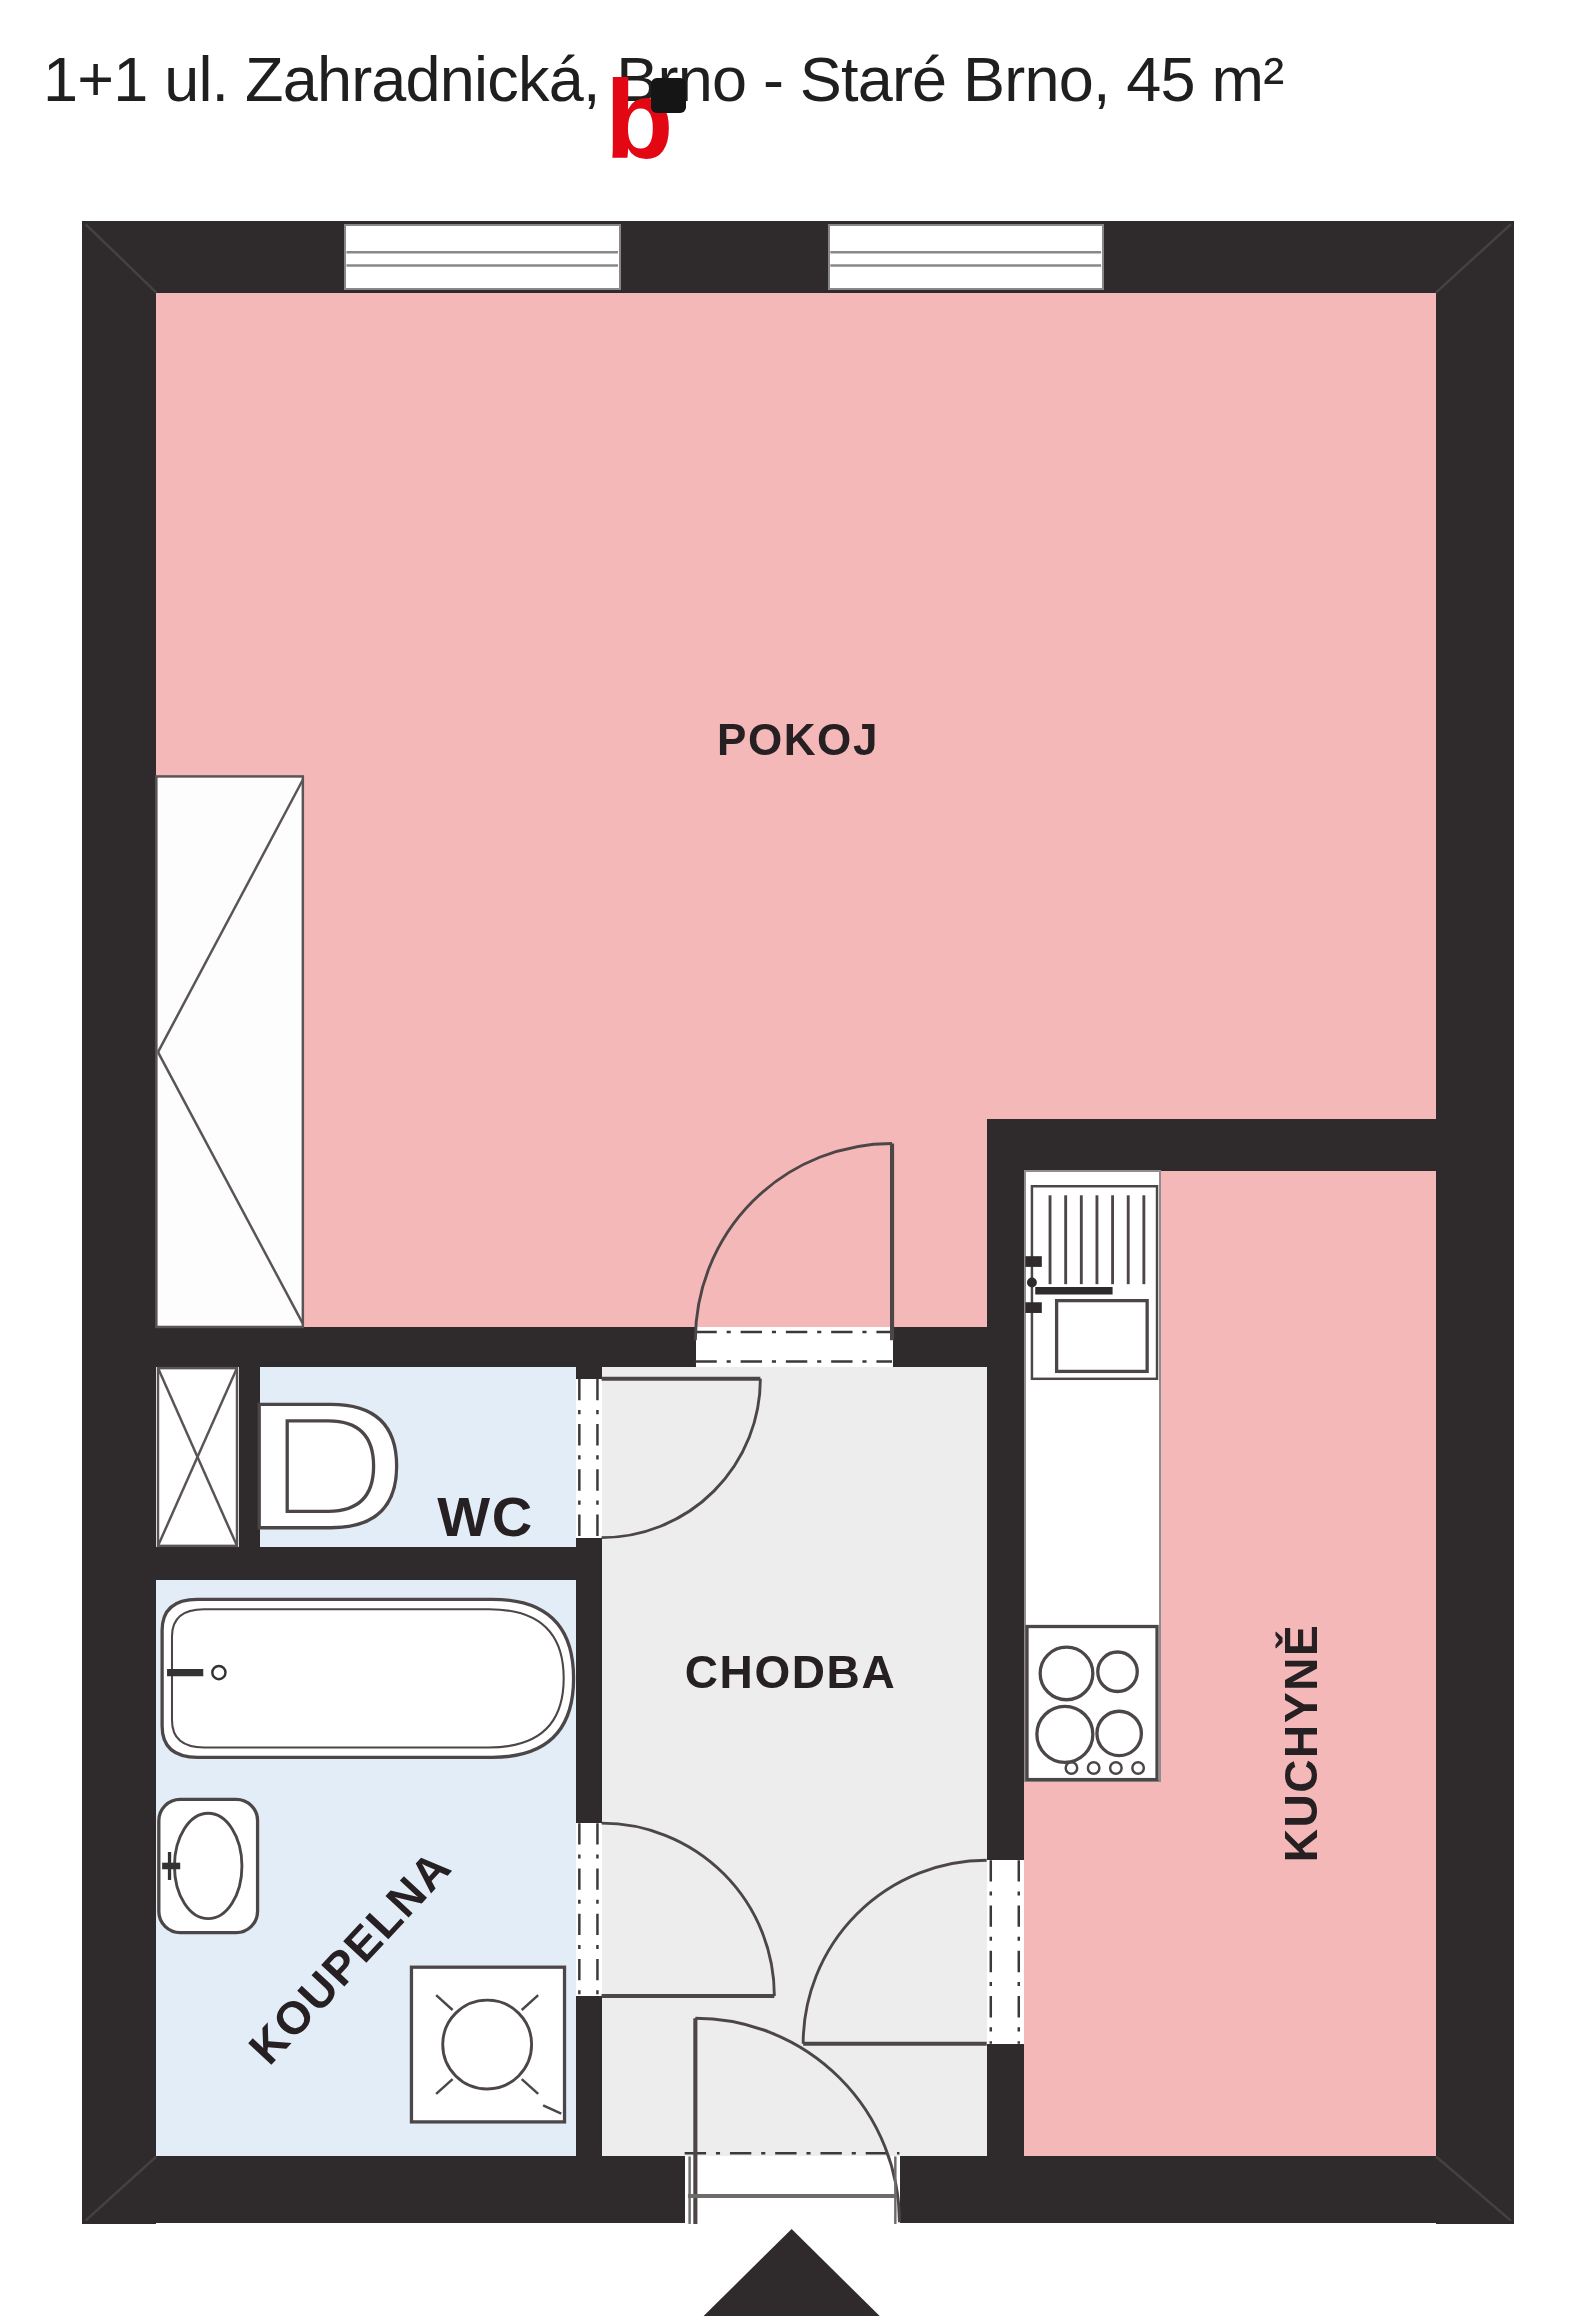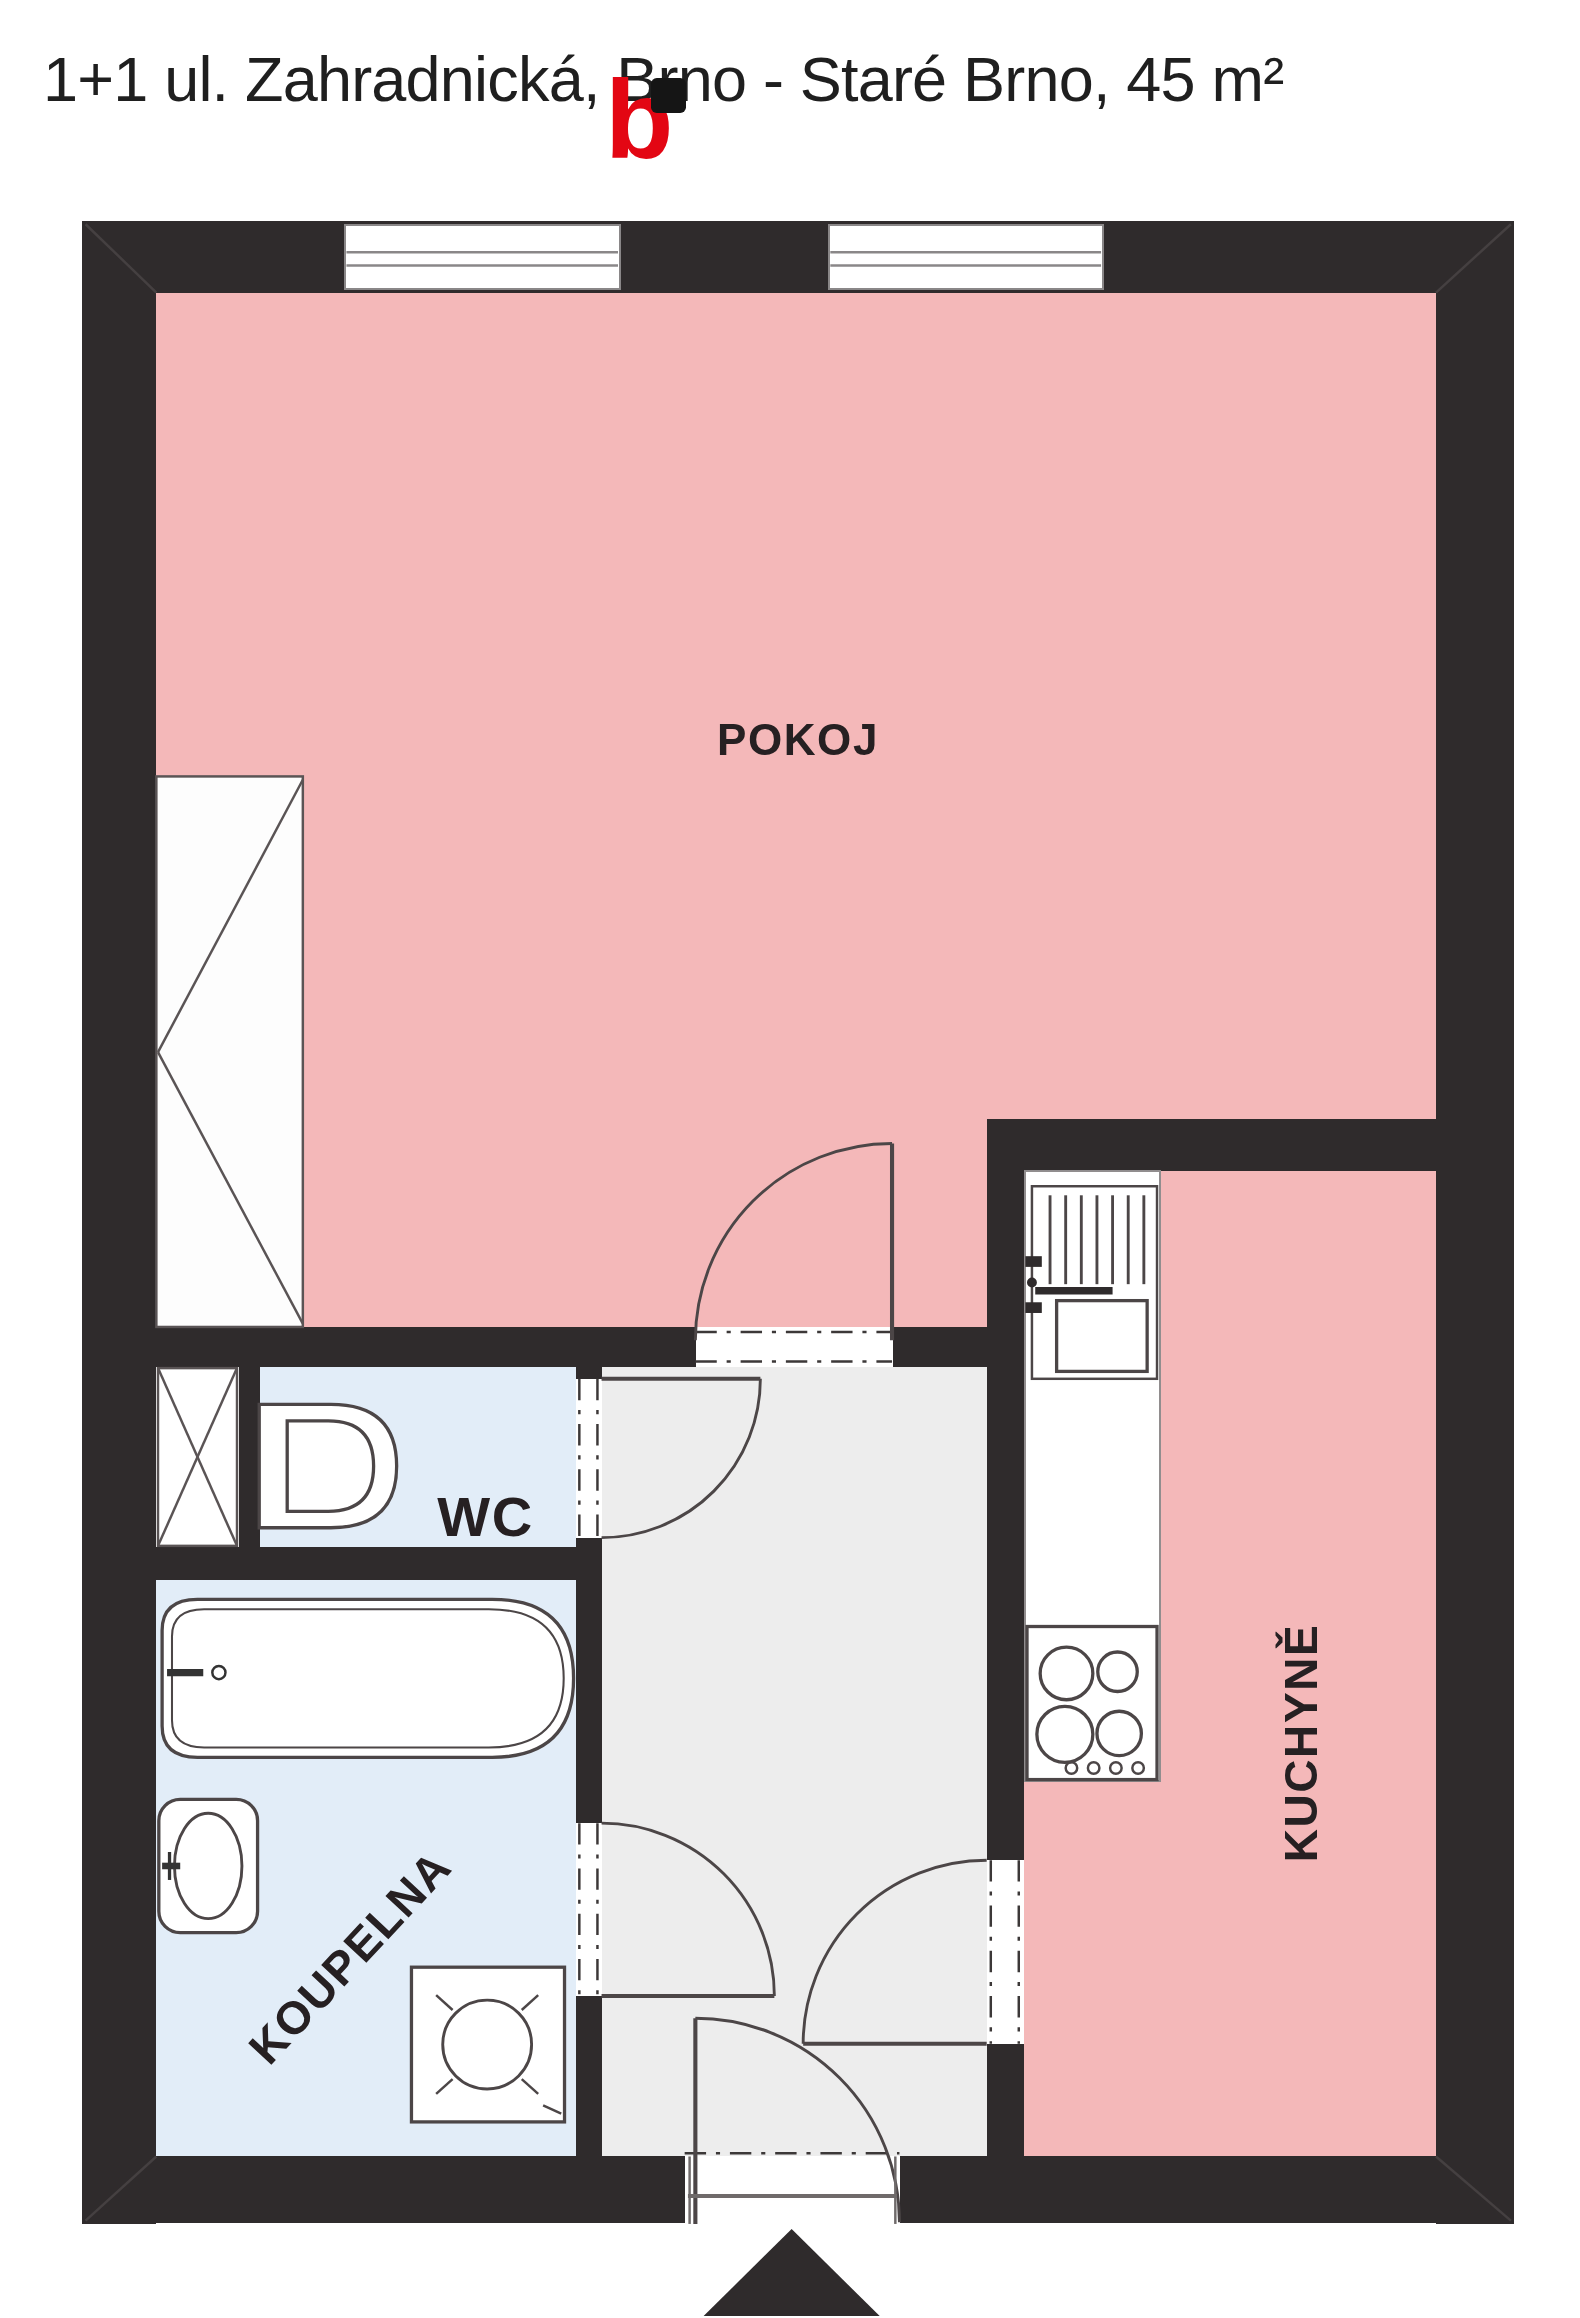--- a/index.html
+++ b/index.html
@@ -200,16 +200,17 @@
       <circle cx="1329" cy="2148" r="7" stroke-width="3"></circle>
       <circle cx="1356" cy="2148" r="7" stroke-width="3"></circle>
       <circle cx="1383" cy="2148" r="7" stroke-width="3"></circle>
     </g>
 
     <polygon points="962,2708 855,2814 1069,2814" fill="var(--wall)"></polygon>
   </svg>
 
   <div class="roomlabel" style="left:650px;top:675px;width:296px;font-size:44px;margin-top:40px;">POKOJ</div>
   <div class="roomlabel" style="left:428px;top:1484px;width:115px;font-size:56px;">WC</div>
+  <div class="roomlabel" style="left:626px;top:1645px;width:329px;font-size:46px;">CHODBA</div>
   <div class="roomlabel" style="left:169px;top:1930px;width:362px;font-size:46px;transform:rotate(-47deg);">KOUPELNA</div>
   <div class="roomlabel" style="left:1103px;top:1716px;width:395px;font-size:46px;transform:rotate(-90deg);">KUCHYNĚ</div>
 </div>
 
 
 </body></html>

